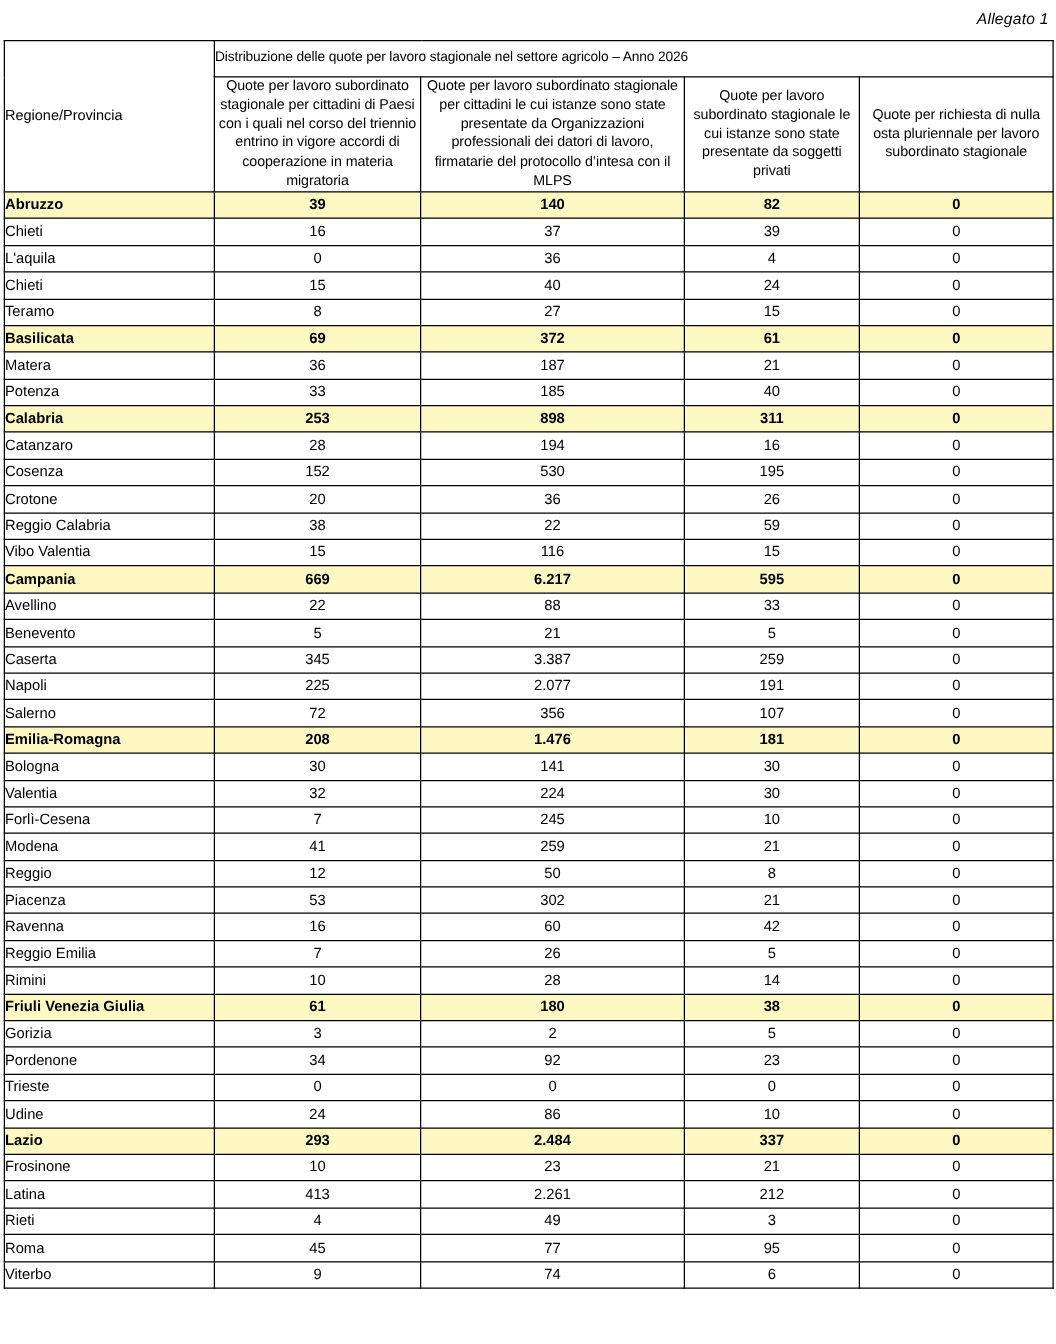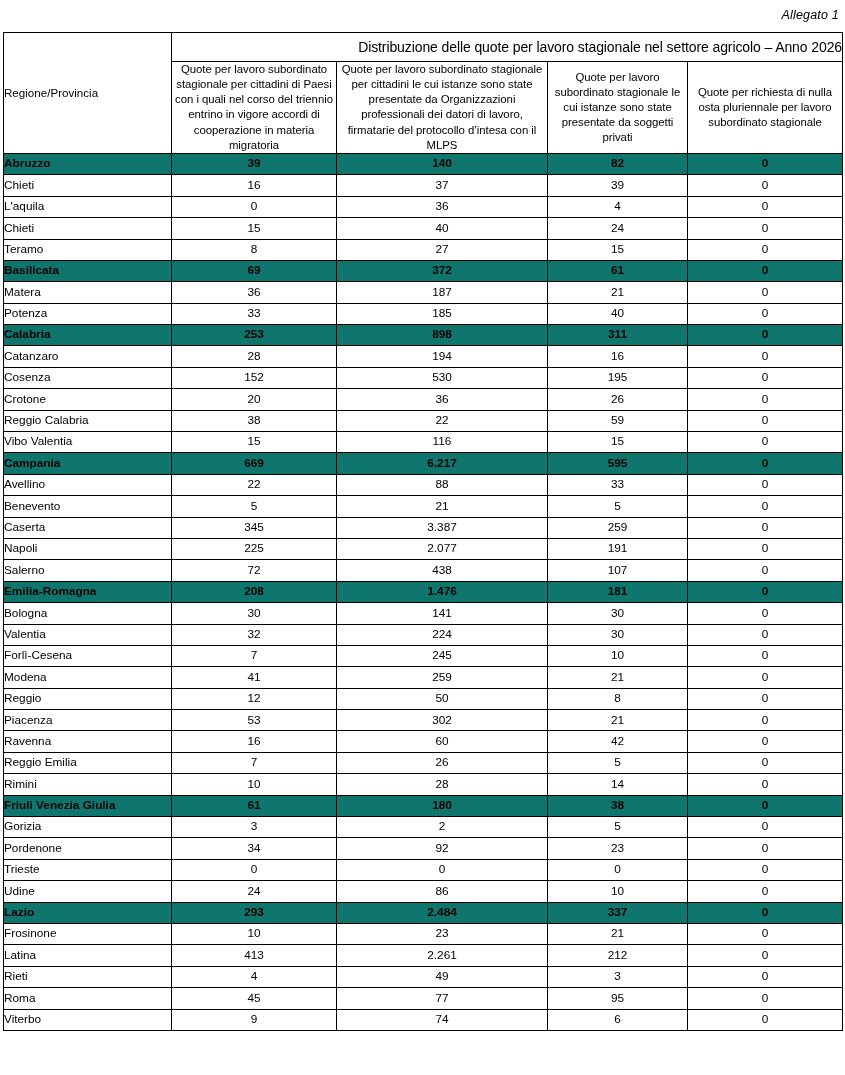--- a/index.html
+++ b/index.html
@@ -44,23 +44,23 @@
     font-weight: 400;
   }
   
   col.c-region  { width: 168px; }
   col.c-col1    { width: 165px; }
   col.c-col2    { width: 211px; }
   col.c-col3    { width: 140px; }
   col.c-col4    { width: 155px; }
 
   .title-cell {
-    text-align: right;
+    text-align: left;
     font-weight: bold;
-    font-size: 14px;
+    font-size: 11px;
     height: 28px;
     line-height: 1.2;
     letter-spacing: -0.1px;
   }
   .rowhdr-cell {
     text-align: left;
     font-weight: bold;
     font-size: 11.6px;
     line-height: 1.25;
   }
@@ -78,21 +78,21 @@
     line-height: 1.15;
   }
   td.name-cell {
     text-align: left;
     padding-left: 6px;
   }
   td.num-cell {
     text-align: center;
   }
   tr.region-row td {
-    background: #0f766e;
+    background: #fef9c3;
     font-weight: bold;
   }
   tr.region-row td.name-cell {
     font-weight: bold;
   }
 </style>
 </head>
 <body>
 
 <div class="page">
@@ -249,21 +249,21 @@
         <tr class="data-row province-row">
           <td class="name-cell">Napoli</td>
           <td class="num-cell">225</td>
           <td class="num-cell">2.077</td>
           <td class="num-cell">191</td>
           <td class="num-cell">0</td>
         </tr>
         <tr class="data-row province-row">
           <td class="name-cell">Salerno</td>
           <td class="num-cell">72</td>
-          <td class="num-cell">438</td>
+          <td class="num-cell">356</td>
           <td class="num-cell">107</td>
           <td class="num-cell">0</td>
         </tr>
         <tr class="data-row region-row">
           <td class="name-cell">Emilia-Romagna</td>
           <td class="num-cell">208</td>
           <td class="num-cell">1.476</td>
           <td class="num-cell">181</td>
           <td class="num-cell">0</td>
         </tr>

